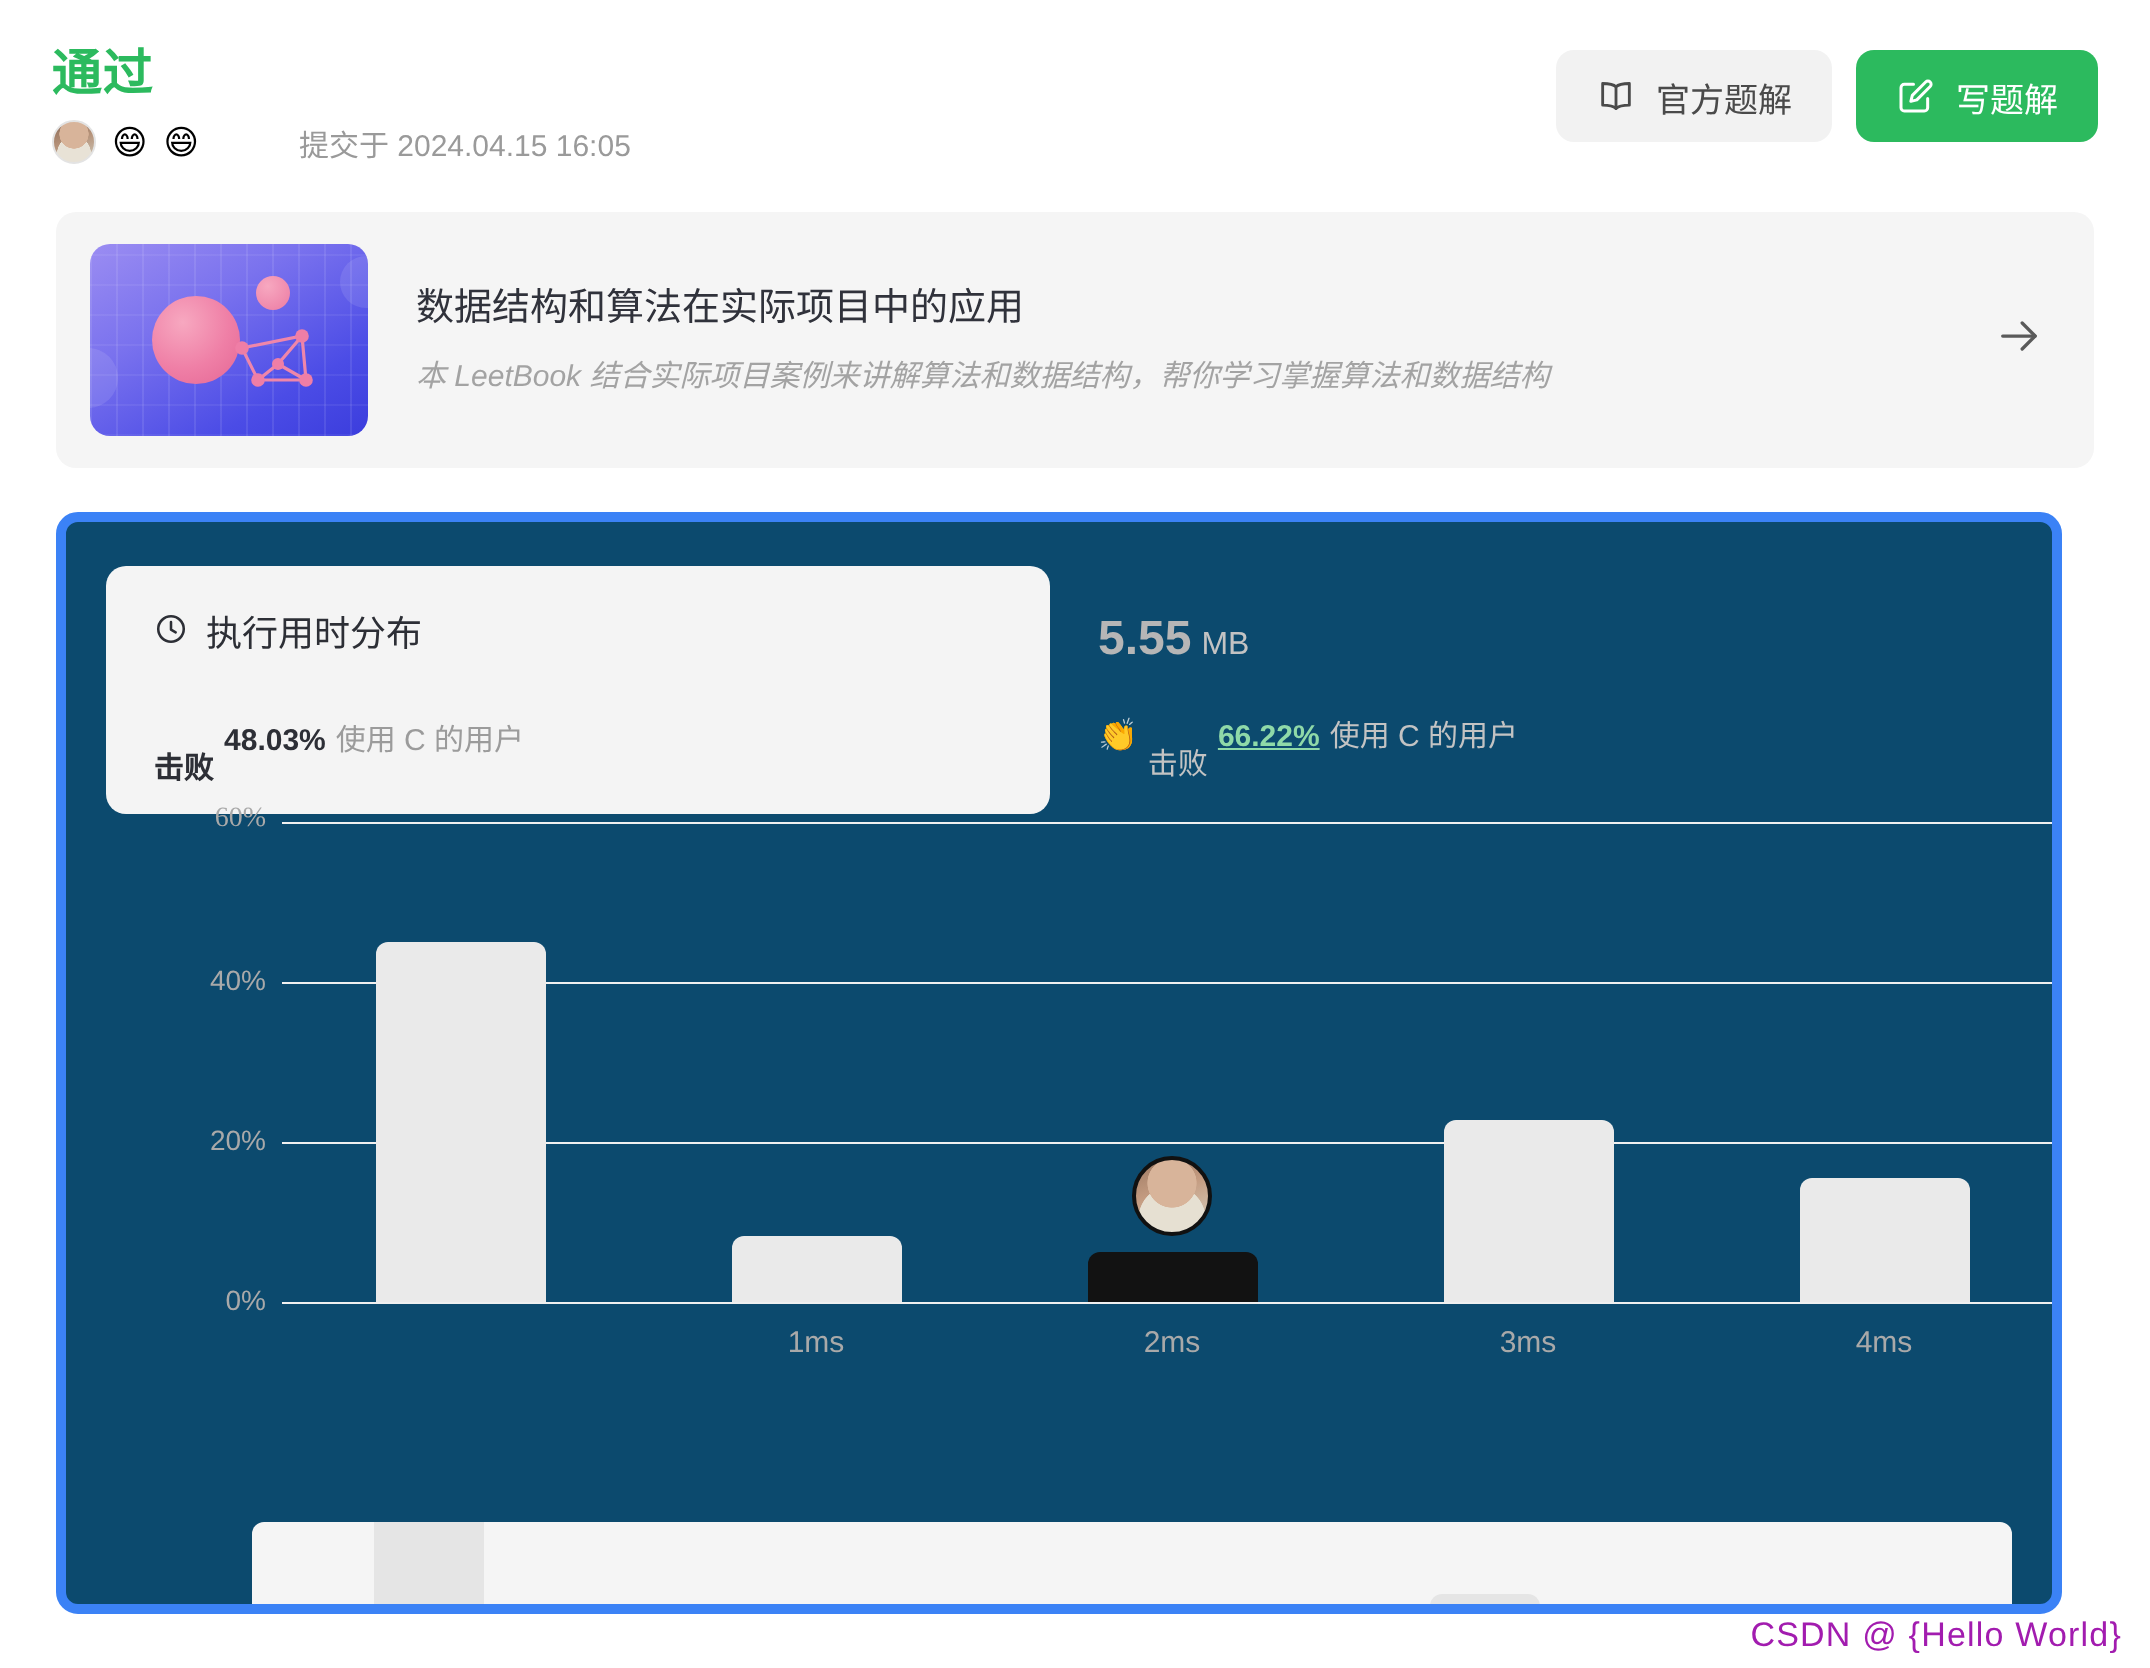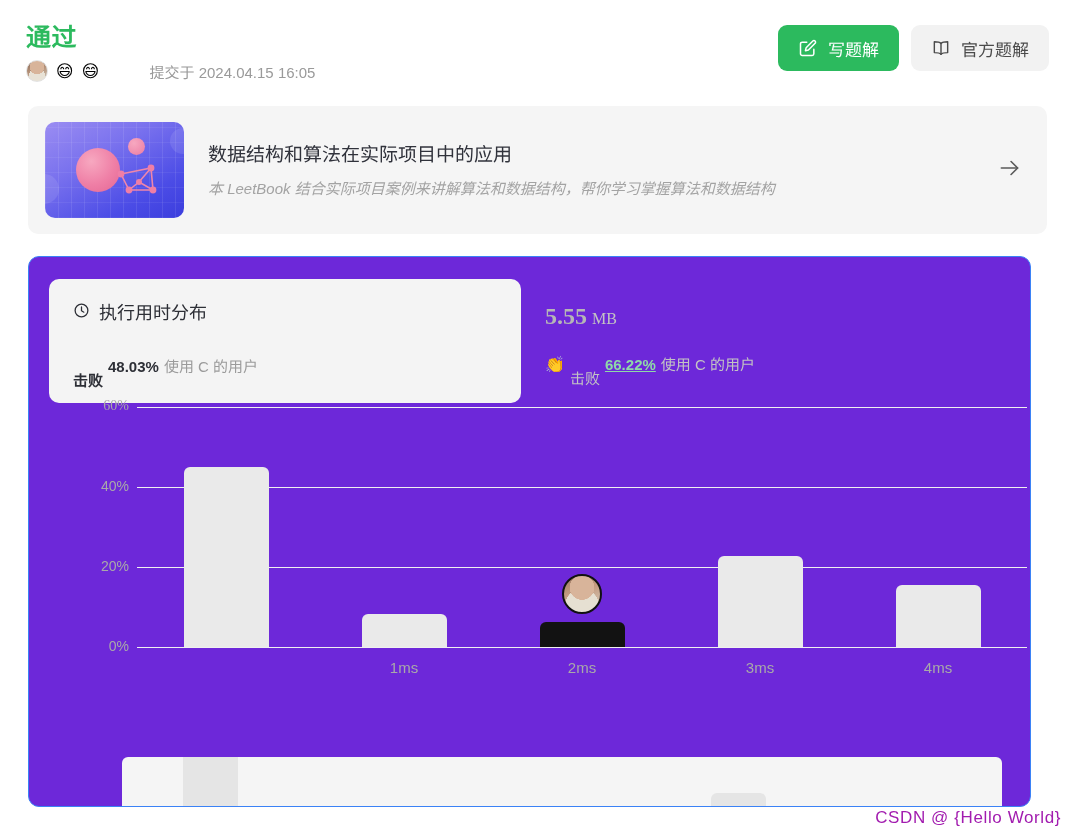--- a/index.html
+++ b/index.html
@@ -165,23 +165,23 @@
     flex: 0 0 auto;
     color: #5a5a5a;
     padding-left: 16px;
   }
 
   
   .stats-card {
     position: absolute;
     left: 28px; top: 256px;
     width: 1003px; height: 551px;
-    border: 1px solid #3b82f6;
+    border: 5px solid #3b82f6;
     border-radius: 11px;
-    background: #6d28d9;
+    background: #0c4a6e;
     overflow: hidden;
   }
   .metric-row {
     position: absolute;
     left: 20px; top: 22px;
     width: 963px;
     display: flex;
     gap: 0;
   }
   .metric {
@@ -203,21 +203,21 @@
   }
   .metric.selected .metric-head { color: #2d2f36; }
   .metric.dim .metric-head { color: #b4b4b4; }
   .metric-value {
     font-size: 24px;
     font-weight: 700;
     line-height: 30px;
     margin-bottom: 5px;
   }
   .metric.selected .metric-value { color: #1d1f25; }
-  .metric.dim .metric-value { color: #b6b6b6; font-family: Liberation Serif, serif; }
+  .metric.dim .metric-value { color: #b6b6b6; }
   .metric-value .unit {
     font-size: 16px;
     font-weight: 400;
     margin-left: 5px;
   }
   .metric.selected .metric-value .unit { color: #9b9b9b; }
   .metric.dim .metric-value .unit { color: #c3c3c3; }
   .metric-sub {
     font-size: 15px;
     line-height: 22px;
@@ -324,38 +324,38 @@
     <div class="status-title">通过</div>
 
     <div class="submit-meta">
       <span class="avatar-sm"></span>
       <span class="emoji">😄</span>
       <span class="emoji">😄</span>
       <span class="submit-time">提交于 2024.04.15 16:05</span>
     </div>
 
     <div class="header-actions">
+      <button class="btn btn-ghost">
+        <span>
+          <svg width="20" height="20" viewBox="0 0 24 24" fill="none" stroke="currentColor" stroke-width="1.7" stroke-linecap="round" stroke-linejoin="round">
+            <path d="M12 6.5C10.5 5 8.5 4.5 4 4.5v13c4.5 0 6.5.5 8 2 1.5-1.5 3.5-2 8-2v-13c-4.5 0-6.5.5-8 2z"></path>
+            <path d="M12 6.5v13"></path>
+          </svg>
+        </span>
+        <span>官方题解</span>
+      </button>
+
       <button class="btn btn-primary">
         <span>
           <svg width="20" height="20" viewBox="0 0 24 24" fill="none" stroke="currentColor" stroke-width="1.8" stroke-linecap="round" stroke-linejoin="round">
             <path d="M19 13.5V19a2 2 0 0 1-2 2H5a2 2 0 0 1-2-2V7a2 2 0 0 1 2-2h5.5"></path>
             <path d="M17.8 3.6a1.9 1.9 0 0 1 2.7 2.7L12.5 14.3l-3.6.9.9-3.6z"></path>
           </svg>
         </span>
         <span>写题解</span>
-      </button>
-
-      <button class="btn btn-ghost">
-        <span>
-          <svg width="20" height="20" viewBox="0 0 24 24" fill="none" stroke="currentColor" stroke-width="1.7" stroke-linecap="round" stroke-linejoin="round">
-            <path d="M12 6.5C10.5 5 8.5 4.5 4 4.5v13c4.5 0 6.5.5 8 2 1.5-1.5 3.5-2 8-2v-13c-4.5 0-6.5.5-8 2z"></path>
-            <path d="M12 6.5v13"></path>
-          </svg>
-        </span>
-        <span>官方题解</span>
       </button>
     </div>
   </div>
 
   <div class="promo">
     <div class="promo-thumb">
       <div class="grid-lines"></div>
       <div class="blob-l"></div>
       <div class="blob-r"></div>
       <div class="ball-big"></div>

